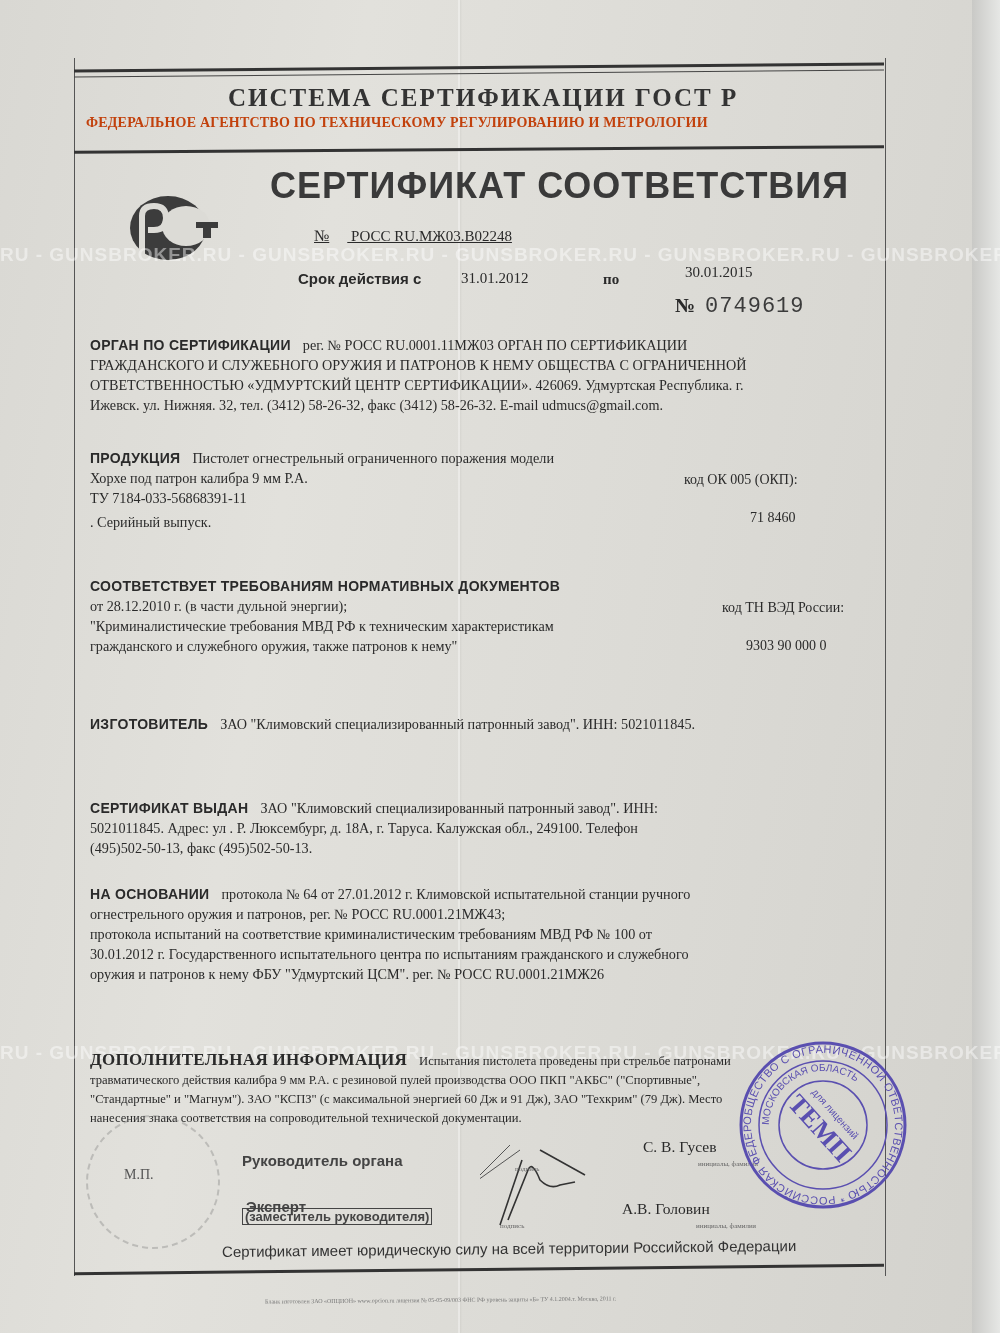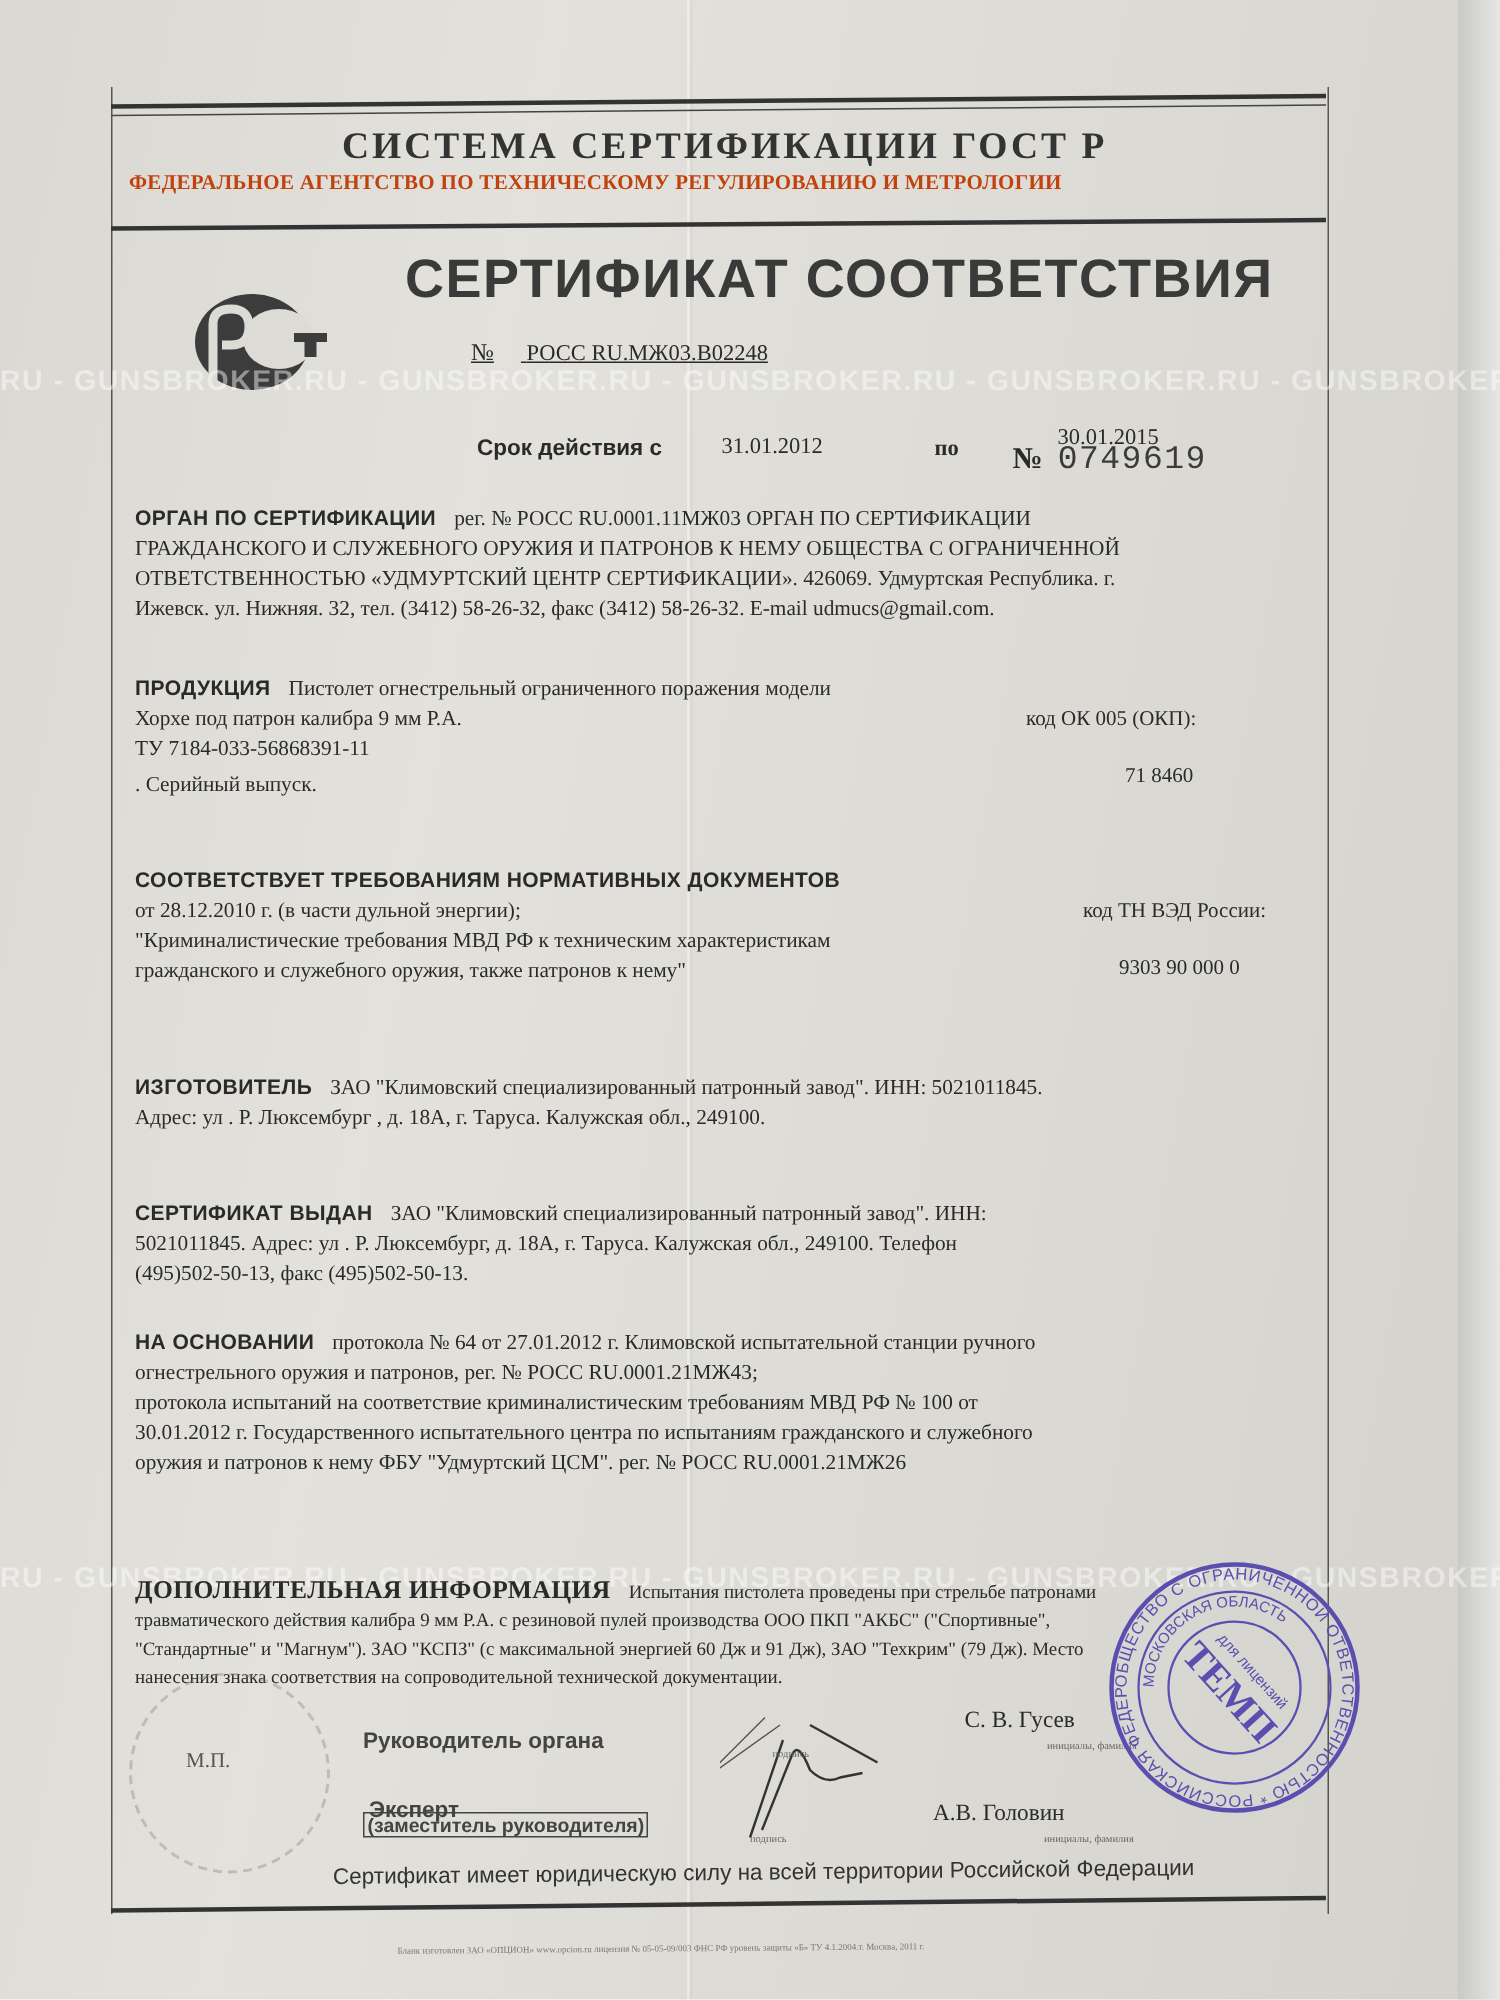--- a/index.html
+++ b/index.html
@@ -41,21 +41,21 @@
     .main-title {
       position: absolute; left: 270px; top: 165px;
       font-family: "Liberation Sans", sans-serif; font-weight: bold;
       font-size: 36px; letter-spacing: 1px; color: #3a3a3a; white-space: nowrap;
     }
     .reg-line {
       position: absolute; top: 227px; left: 314px; font-size: 15px; white-space: nowrap; text-decoration: underline;
     }
     .reg-line .num-sign { font-size: 16px; margin-right: 18px; }
     .validity {
-      position: absolute; top: 270px; left: 318px; font-size: 16px; white-space: nowrap; margin-top: 20px;
+      position: absolute; top: 270px; left: 298px; font-size: 16px; white-space: nowrap;
     }
     .validity .lbl { font-weight: bold; font-family: "Liberation Sans", sans-serif; font-size: 15px; }
     .validity .from-date { position: absolute; left: 163px; top: 0; font-size: 15px; width: 120px; }
     .validity .po { position: absolute; left: 305px; top: 1px; font-weight: bold; font-size: 15px; }
     .validity .to-date { position: absolute; left: 387px; top: -6px; font-size: 15px; }
     .blank-no {
       position: absolute; top: 294px; left: 675px; white-space: nowrap;
     }
     .blank-no .sign { font-size: 20px; font-weight: bold; margin-right: 6px; }
     .blank-no .val { font-family: "Liberation Mono", monospace; font-size: 22px; letter-spacing: 1px; color: #3b3b3b; }
@@ -158,21 +158,20 @@
   <p><span class="head">СООТВЕТСТВУЕТ ТРЕБОВАНИЯМ НОРМАТИВНЫХ ДОКУМЕНТОВ</span></p>
   <p>от 28.12.2010 г. (в части дульной энергии);</p>
   <p>"Криминалистические требования МВД РФ к техническим характеристикам</p>
   <p>гражданского и служебного оружия, также патронов к нему"</p>
 </div>
 <div class="right-code" style="left:722px;top:600px;">код ТН ВЭД России:</div>
 <div class="right-code" style="left:746px;top:638px;">9303 90 000 0</div>
 
 <div class="section" style="top:714px;">
   <p><span class="head">ИЗГОТОВИТЕЛЬ</span><span>ЗАО "Климовский специализированный патронный завод". ИНН: 5021011845.</span></p>
-  <p>Адрес: ул . Р. Люксембург , д. 18А, г. Таруса. Калужская обл., 249100.</p>
 </div>
 
 <div class="section" style="top:798px;">
   <p><span class="head">СЕРТИФИКАТ ВЫДАН</span><span>ЗАО "Климовский специализированный патронный завод". ИНН:</span></p>
   <p>5021011845. Адрес: ул . Р. Люксембург, д. 18А, г. Таруса. Калужская обл., 249100. Телефон</p>
   <p>(495)502-50-13, факс (495)502-50-13.</p>
 </div>
 
 <div class="section" style="top:884px;">
   <p><span class="head">НА ОСНОВАНИИ</span><span>протокола № 64 от 27.01.2012 г. Климовской испытательной станции ручного</span></p>

